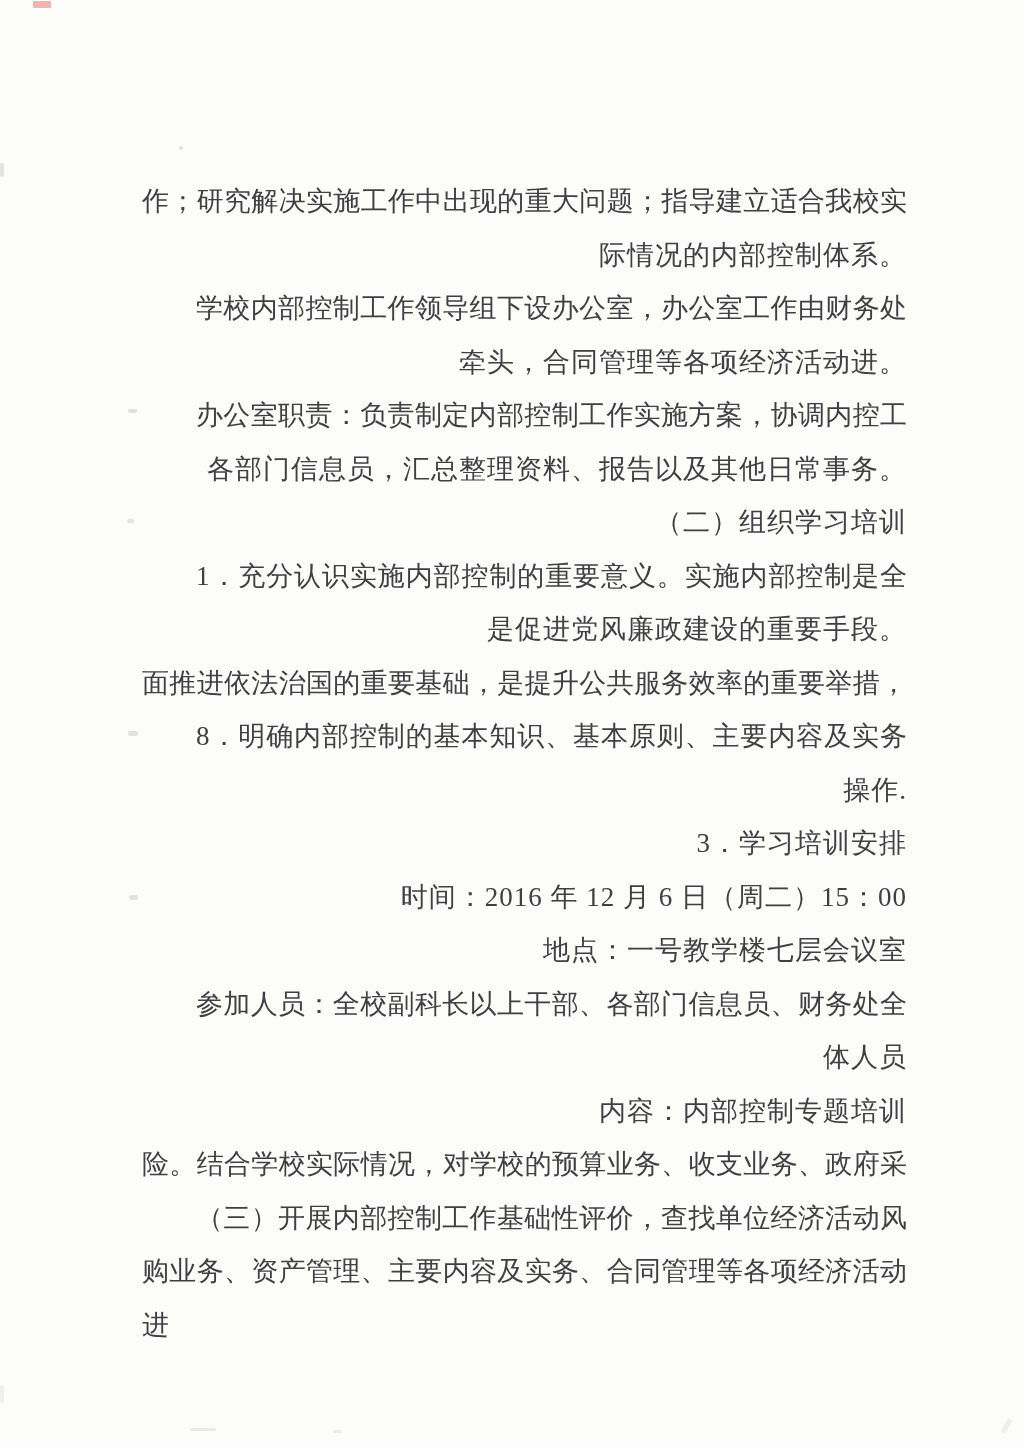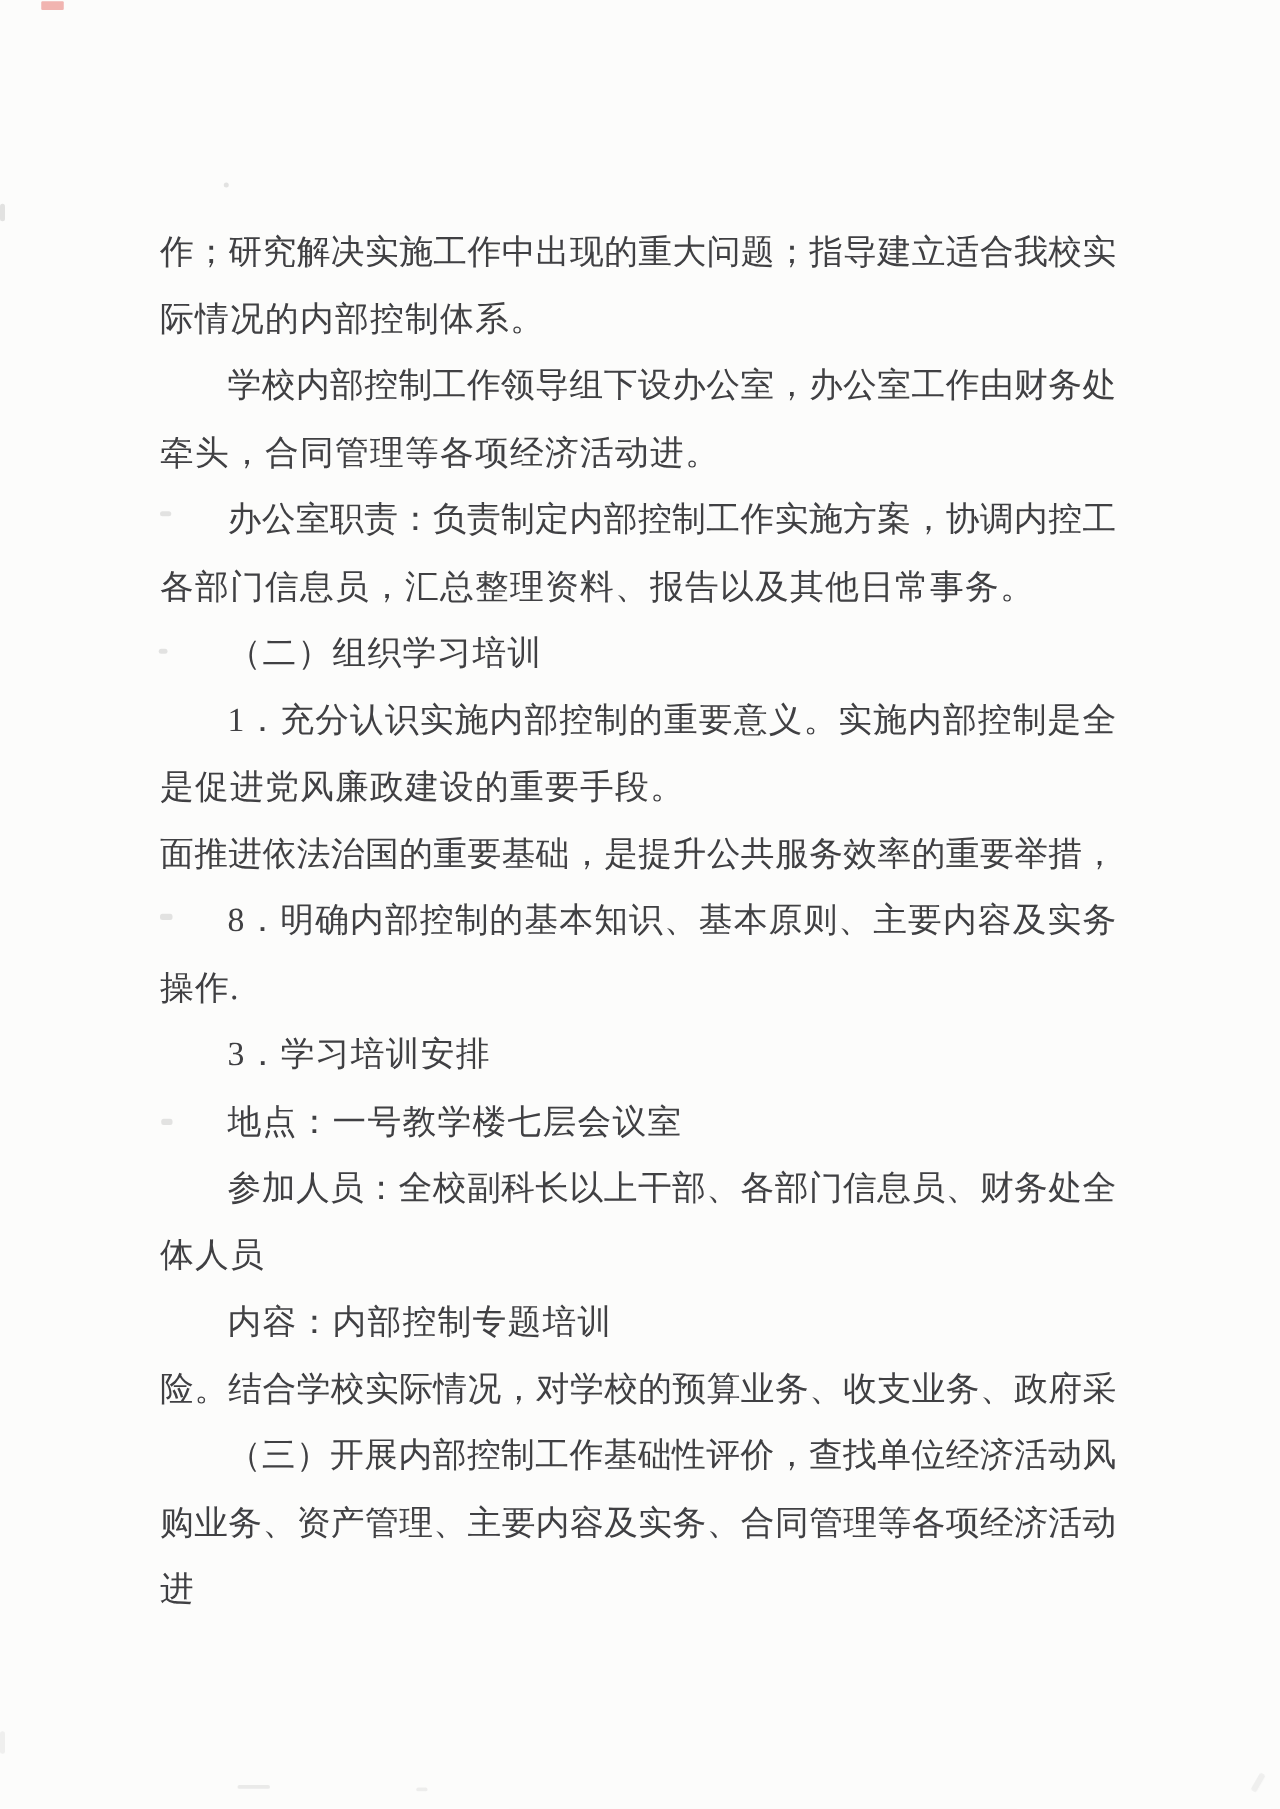--- a/index.html
+++ b/index.html
@@ -10,40 +10,40 @@
   .page {
     position: relative;
     width: 1024px;
     height: 1447px;
     background: #fcfcfb;
     overflow: hidden;
     font-family: "Liberation Serif", "DejaVu Serif", serif;
   }
   .content {
     position: absolute;
-    left: 128px;
+    left: 142px;
     top: 175px;
     width: 765px;
     font-size: 27px;
     line-height: 53.5px;
     color: #404043;
     font-weight: 400;
   }
   .line {
     display: block;
     height: 53.5px;
     overflow: visible;
     white-space: normal;
   }
   .line.fill {
     text-align: justify;
     text-align-last: justify;
   }
   .line.end {
-    text-align: left;
+    text-align: right;
     letter-spacing: 1px;
   }
   .line.indent {
     padding-left: 54px;
   }
   
   .red-mark {
     position: absolute;
     left: 33px;
     top: 1px;
@@ -93,20 +93,21 @@
       <div class="line end">牵头，合同管理等各项经济活动进。</div>
       <div class="line fill indent">办公室职责：负责制定内部控制工作实施方案，协调内控工</div>
       <div class="line end">各部门信息员，汇总整理资料、报告以及其他日常事务。</div>
       <div class="line end indent">（二）组织学习培训</div>
       <div class="line fill indent">1．充分认识实施内部控制的重要意义。实施内部控制是全</div>
       <div class="line end">是促进党风廉政建设的重要手段。</div>
       <div class="line fill">面推进依法治国的重要基础，是提升公共服务效率的重要举措，</div>
       <div class="line fill indent">8．明确内部控制的基本知识、基本原则、主要内容及实务</div>
       <div class="line end">操作.</div>
       <div class="line end indent">3．学习培训安排</div>
+      <div class="line end indent">时间：2016 年 12 月 6 日（周二）15：00</div>
       <div class="line end indent">地点：一号教学楼七层会议室</div>
       <div class="line fill indent">参加人员：全校副科长以上干部、各部门信息员、财务处全</div>
       <div class="line end">体人员</div>
       <div class="line end indent">内容：内部控制专题培训</div>
       <div class="line fill">险。结合学校实际情况，对学校的预算业务、收支业务、政府采</div>
       <div class="line fill indent">（三）开展内部控制工作基础性评价，查找单位经济活动风</div>
       <div class="line fill">购业务、资产管理、主要内容及实务、合同管理等各项经济活动进</div>
     </div>
 </div>
 

